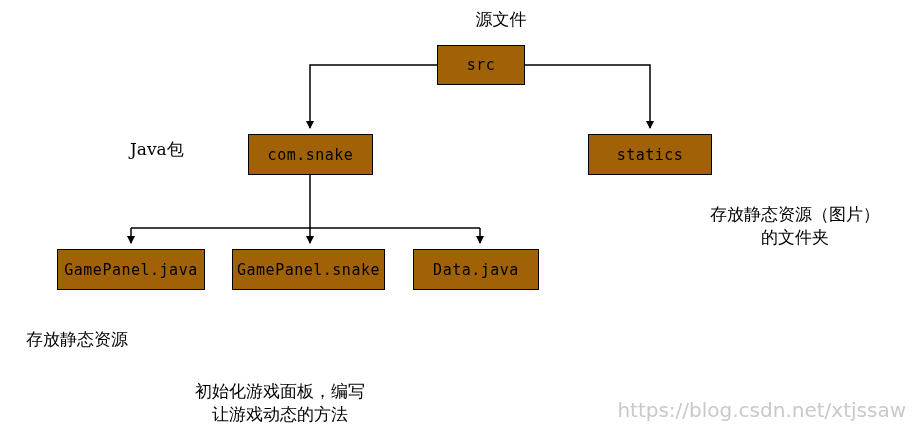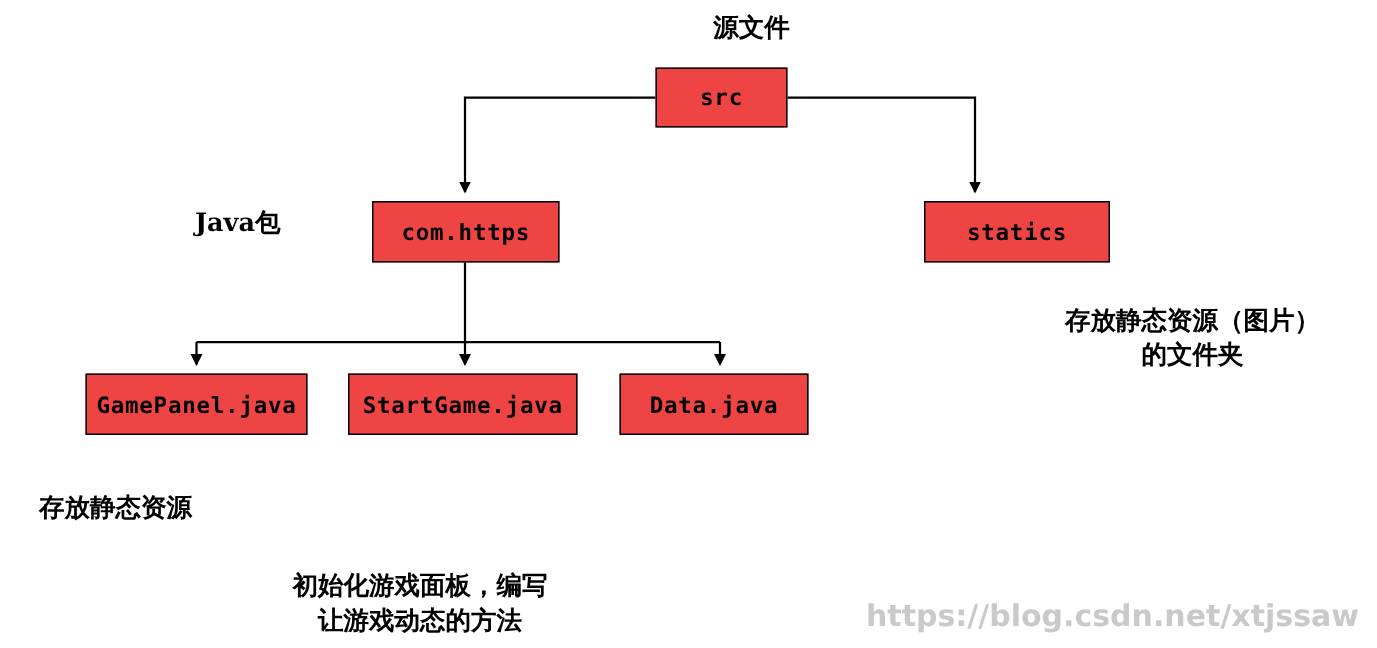--- a/index.html
+++ b/index.html
@@ -8,34 +8,33 @@
     background: #ffffff;
   }
   .canvas {
     position: relative;
     width: 918px;
     height: 432px;
     background: #ffffff;
     font-family: "DejaVu Sans", sans-serif;
     color: #000000;
     overflow: hidden;
-    font-weight: bold;
   }
   .connectors {
     position: absolute;
     left: 0;
     top: 0;
     width: 918px;
     height: 432px;
   }
   .node {
     position: absolute;
     box-sizing: border-box;
     border: 1px solid #000000;
-    background: #ef4444;
+    background: #a16207;
     display: flex;
     align-items: center;
     justify-content: center;
     font-family: "DejaVu Sans Mono", "Liberation Mono", monospace;
     font-size: 15px;
     letter-spacing: 0.5px;
   }
   .cn-label {
     position: absolute;
     font-family: "DejaVu Serif", "Liberation Serif", serif;
@@ -77,30 +76,30 @@
     <path d="M310,228 L310,243" fill="none" stroke="#000000" stroke-width="1.5" marker-end="url(#arrow)"></path>
     <path d="M480,228 L480,243" fill="none" stroke="#000000" stroke-width="1.5" marker-end="url(#arrow)"></path>
   </svg>
 
   <div class="cn-label center-text" style="left:421px; top:8px; width:160px;">源文件</div>
 
   <div class="node" style="left:437px; top:45px; width:88px; height:40px;">src</div>
 
   <div class="cn-label" style="left:130px; top:138px;">Java包</div>
 
-  <div class="node" style="left:248px; top:134px; width:125px; height:41px;">com.https</div>
+  <div class="node" style="left:248px; top:134px; width:125px; height:41px;">com.snake</div>
 
-  <div class="node" style="left:588px; top:134px; width:124px; height:41px;margin-left:28px;">statics</div>
+  <div class="node" style="left:588px; top:134px; width:124px; height:41px;">statics</div>
 
   <div class="cn-label center-text" style="left:665px; top:203px; width:260px;">存放静态资源（图片）
 的文件夹</div>
 
   <div class="node" style="left:57px; top:249px; width:148px; height:41px;">GamePanel.java</div>
 
-  <div class="node" style="left:232px; top:249px; width:153px; height:41px;">StartGame.java</div>
+  <div class="node" style="left:232px; top:249px; width:153px; height:41px;">GamePanel.snake</div>
 
   <div class="node" style="left:413px; top:249px; width:126px; height:41px;">Data.java</div>
 
   <div class="cn-label" style="left:26px; top:328px;">存放静态资源</div>
 
   <div class="cn-label center-text" style="left:155px; top:360px; width:250px;margin-top:20px;">初始化游戏面板，编写
 让游戏动态的方法</div>
 
 
   <div class="watermark">https://blog.csdn.net/xtjssaw</div>

